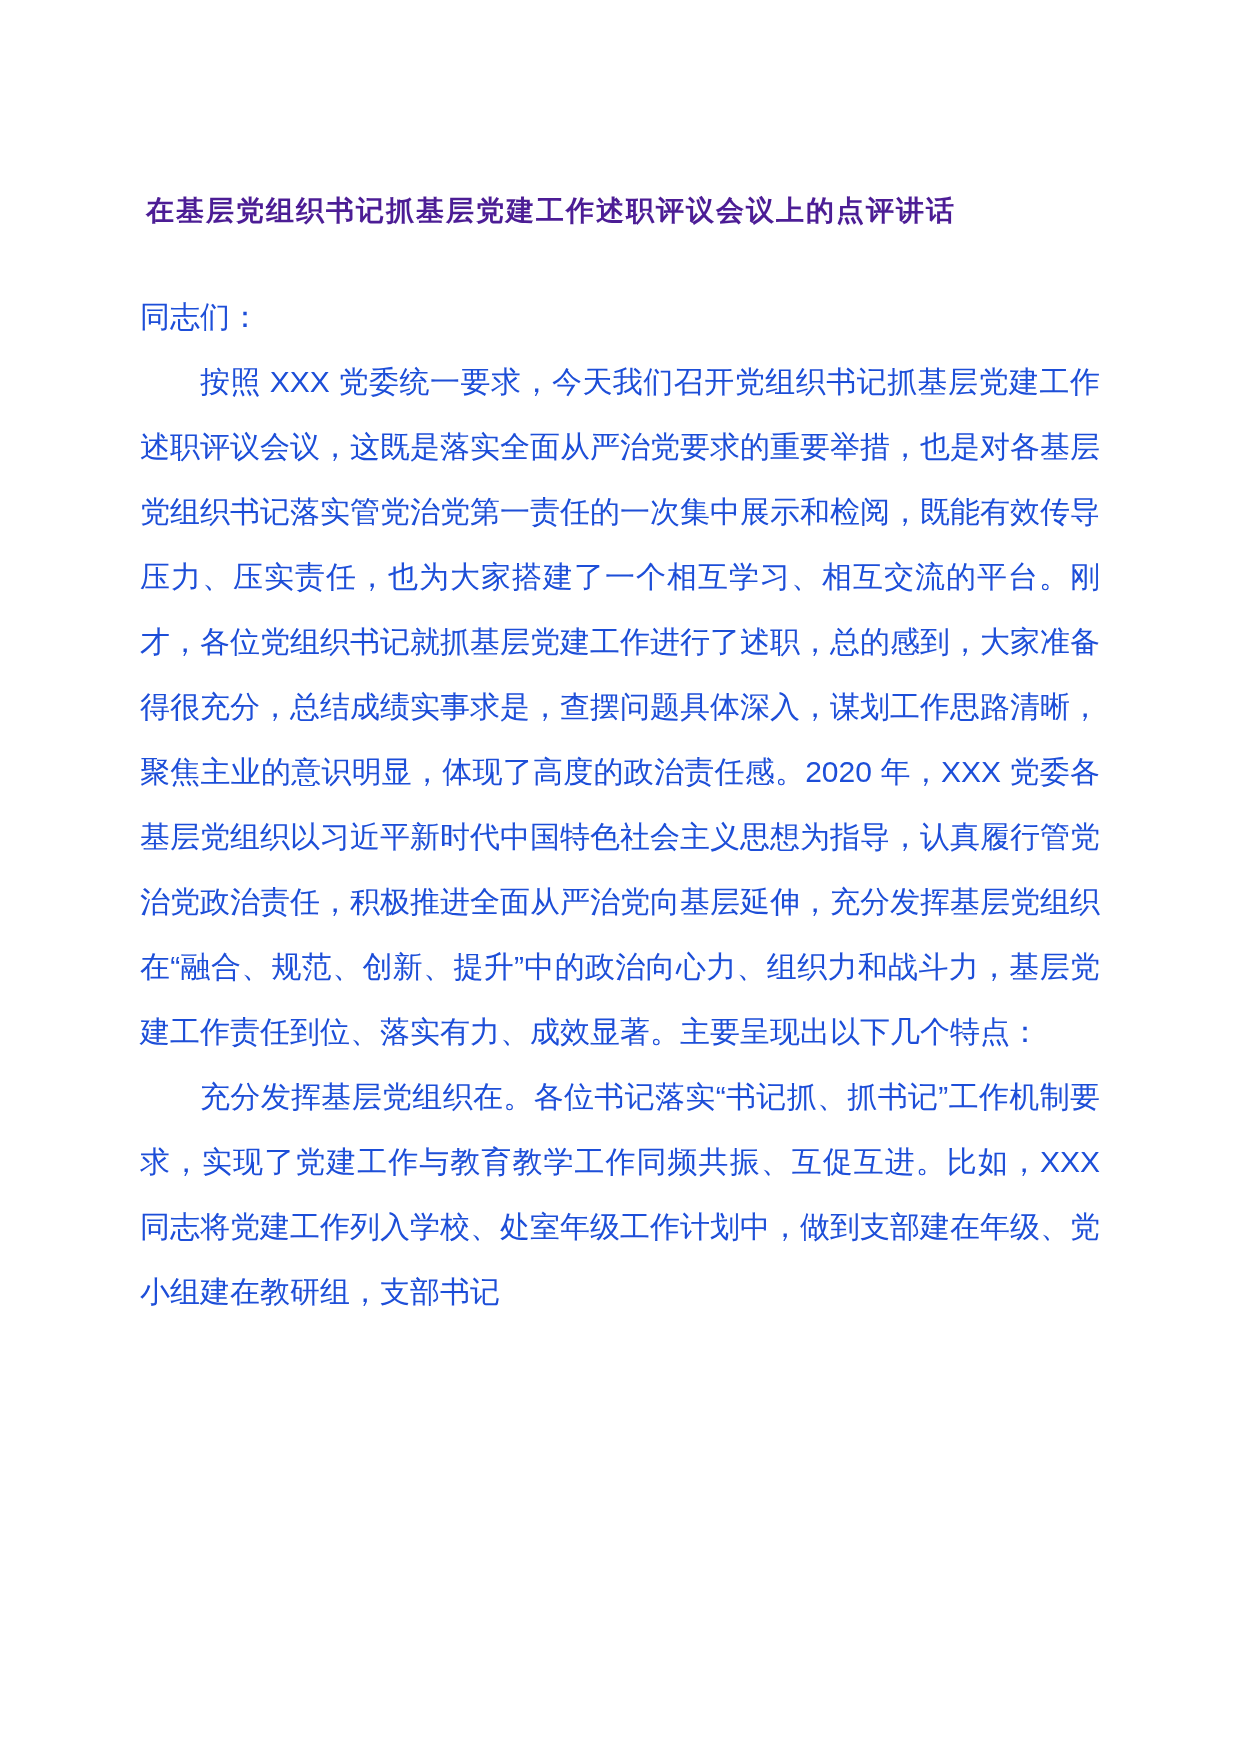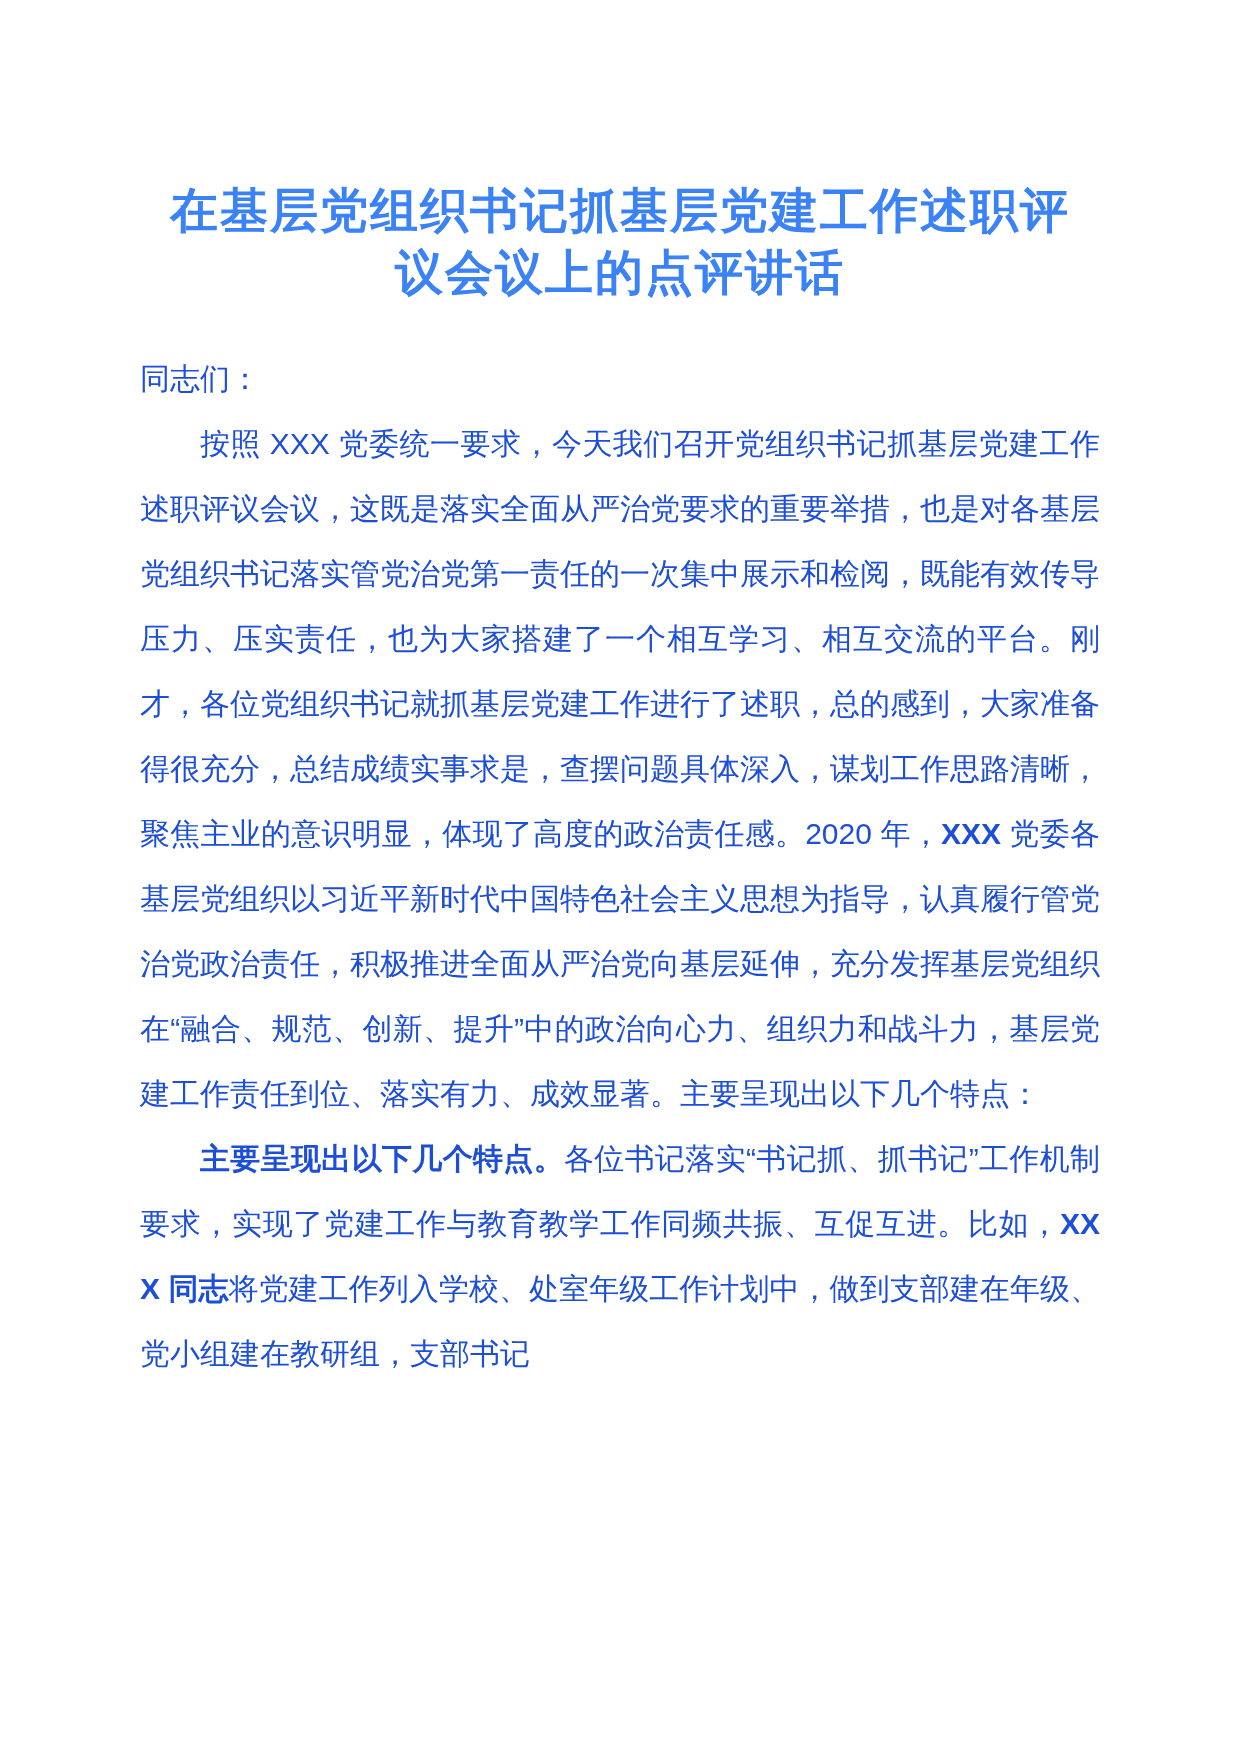--- a/index.html
+++ b/index.html
@@ -15,53 +15,53 @@
     overflow: hidden;
   }
   .page {
     box-sizing: border-box;
     width: 1240px;
     height: 1754px;
     padding: 180px 140px 60px 140px;
     background: #ffffff;
   }
   .doc-title {
-    font-size: 48px;
+    font-size: 28px;
     font-weight: 800;
     line-height: 62px;
-    text-align: center;
+    text-align: left;
     letter-spacing: 2px;
     margin: 0 6px;
-    color: #3b82f6;
+    color: #4c1d95;
   }
   .doc-body {
     margin-top: 42px;
     font-size: 30px;
     line-height: 65px;
     color: #1d4ed8;
   }
   .para {
     margin: 0;
     text-align: justify;
     text-justify: inter-ideograph;
     word-break: break-all;
   }
   .para.indent {
     text-indent: 2em;
   }
   .run {
     font-weight: 400;
   }
   .run-bold {
-    font-weight: 700;
+    font-weight: 400;
   }
 </style>
 </head>
 <body>
 
 <div class="page">
   <h1 class="doc-title">在基层党组织书记抓基层党建工作述职评议会议上的点评讲话</h1>
   <div class="doc-body">
       <p class="para"><span class="run">同志们：</span></p>
       <p class="para indent"><span class="run">按照 XXX 党委统一要求，今天我们召开党组织书记抓基层党建工作述职评议会议，这既是落实全面从严治党要求的重要举措，也是对各基层党组织书记落实管党治党第一责任的一次集中展示和检阅，既能有效传导压力、压实责任，也为大家搭建了一个相互学习、相互交流的平台。刚才，各位党组织书记就抓基层党建工作进行了述职，总的感到，大家准备得很充分，总结成绩实事求是，查摆问题具体深入，谋划工作思路清晰，聚焦主业的意识明显，体现了高度的政治责任感。2020 年，</span><span class="run run-bold">XXX</span><span class="run"> 党委各基层党组织以习近平新时代中国特色社会主义思想为指导，认真履行管党治党政治责任，积极推进全面从严治党向基层延伸，充分发挥基层党组织在“融合、规范、创新、提升”中的政治向心力、组织力和战斗力，基层党建工作责任到位、落实有力、成效显著。主要呈现出以下几个特点：</span></p>
-      <p class="para indent"><span class="run run-bold">主要呈现出以下几个特点。</span><span class="run">各位书记落实“书记抓、抓书记”工作机制要求，实现了党建工作与教育教学工作同频共振、互促互进。比如，</span><span class="run run-bold">XXX 同志</span><span class="run">将党建工作列入学校、处室年级工作计划中，做到支部建在年级、党小组建在教研组，支部书记</span></p>
+      <p class="para indent"><span class="run run-bold">充分发挥基层党组织在。</span><span class="run">各位书记落实“书记抓、抓书记”工作机制要求，实现了党建工作与教育教学工作同频共振、互促互进。比如，</span><span class="run run-bold">XXX 同志</span><span class="run">将党建工作列入学校、处室年级工作计划中，做到支部建在年级、党小组建在教研组，支部书记</span></p>
     </div>
 </div>
 
 </body></html>

